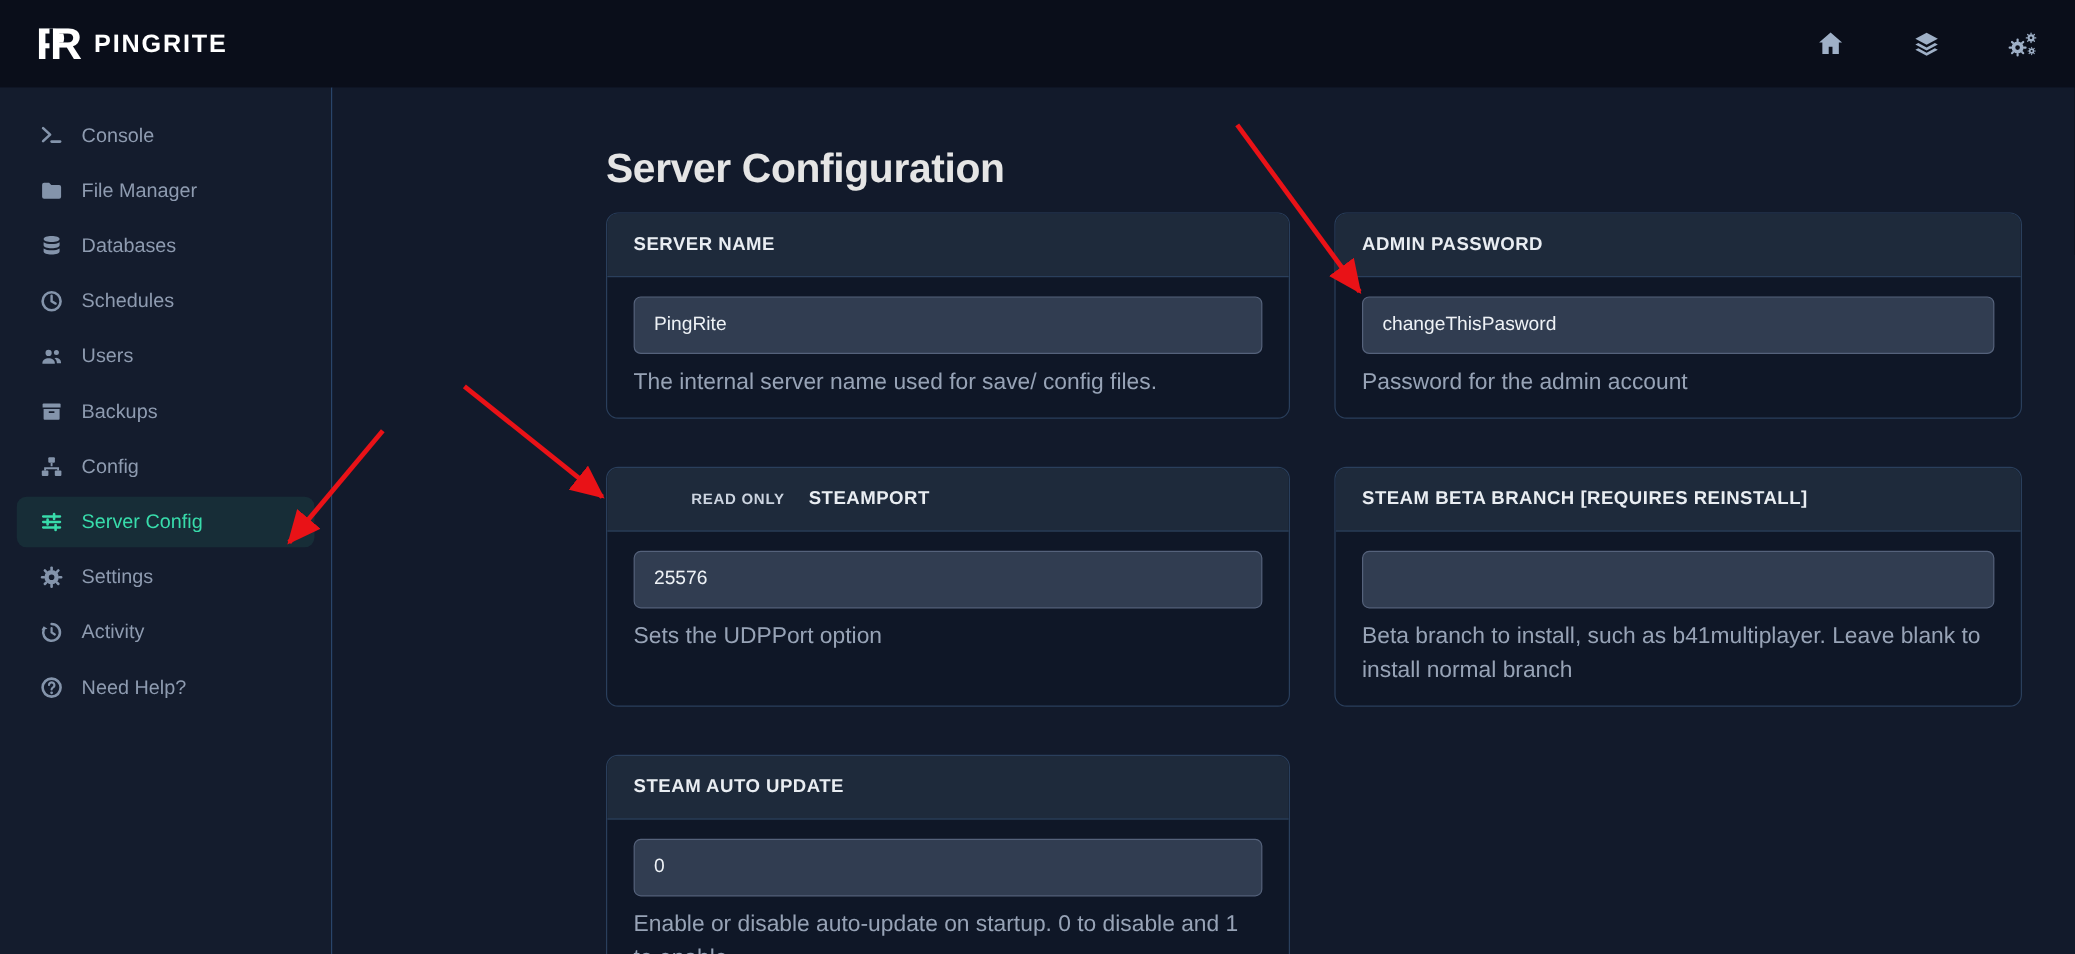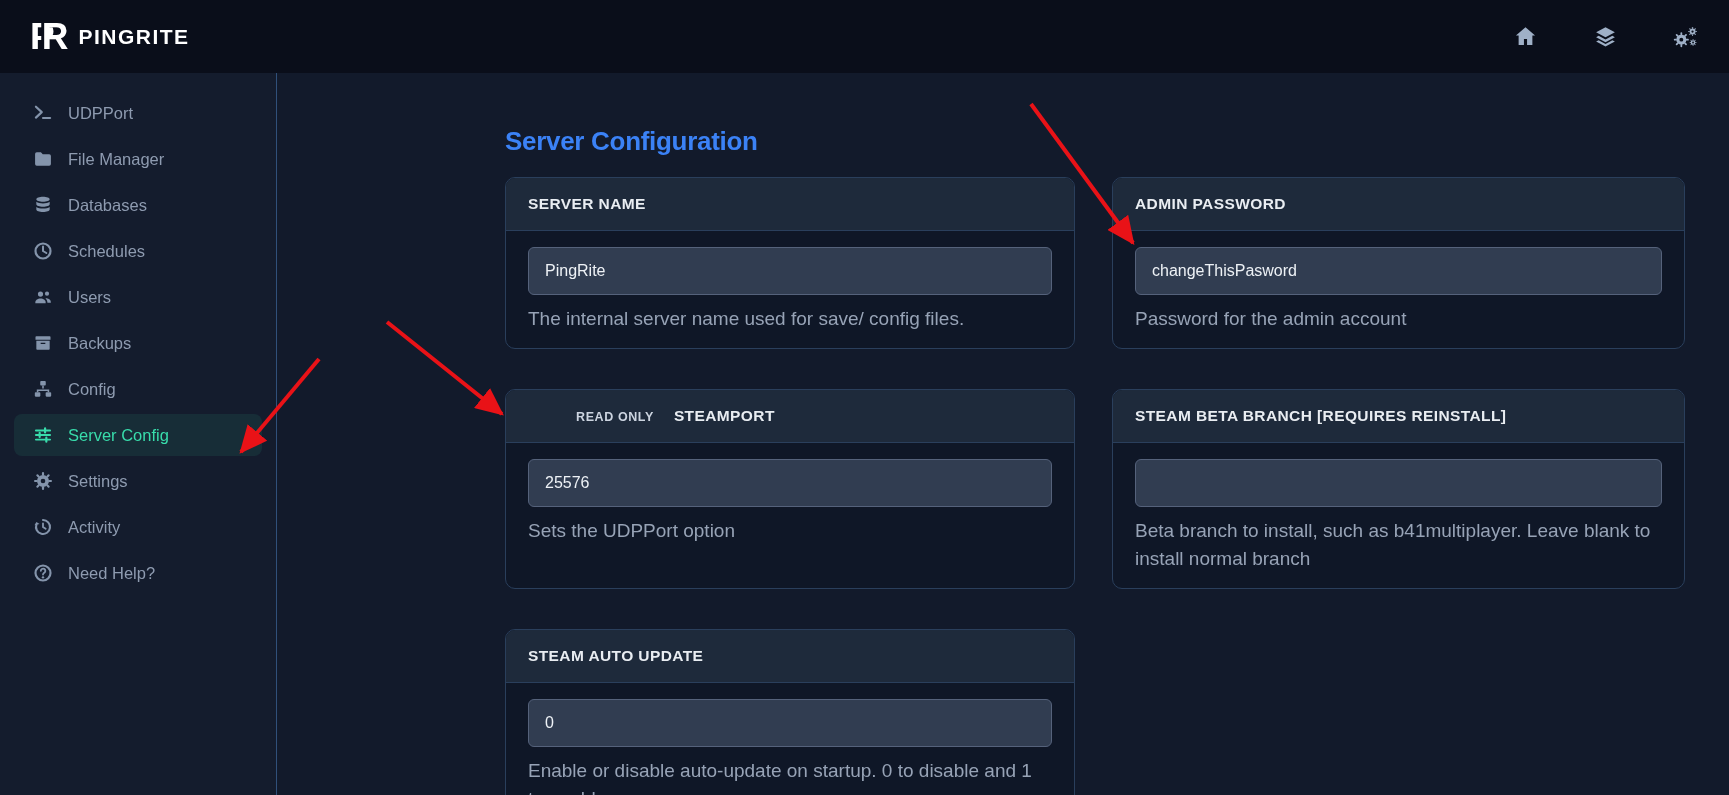--- a/index.html
+++ b/index.html
@@ -40,21 +40,21 @@
   .sidebar{width:277px;min-width:277px;background:var(--bg-sidebar);border-right:1px solid var(--divider);padding-top:15px;}
   .side-item{display:flex;align-items:center;height:42px;margin:4px 14px;padding:0 0 0 18px;border-radius:8px;color:var(--side-text);text-decoration:none;cursor:pointer;}
   .side-item .side-icon{width:22px;height:22px;margin-right:14px;color:var(--side-icon);display:flex;align-items:center;justify-content:center;}
   .side-item .side-label{font-size:16.5px;}
   .side-item.active{background:var(--accent-bg);color:var(--accent);}
   .side-item.active .side-icon{color:var(--accent);}
   .ic{width:20px;height:20px;fill:currentColor;display:block;}
 
   
   .content{flex:1;background:var(--bg-page);padding:50px 44px 0 228px;overflow:hidden;}
-  .page-title{color:#3b82f6;font-size:26px;font-weight:600;letter-spacing:-0.3px;line-height:36px;}
+  .page-title{color:#e5e5e5;font-size:34px;font-weight:600;letter-spacing:-0.3px;line-height:36px;}
   .grid{margin-top:18px;display:grid;grid-template-columns:570px 573px;column-gap:37px;row-gap:40px;}
   .card{border:1px solid var(--card-border);border-radius:10px;background:var(--card-body);overflow:hidden;}
   .card-head{background:var(--card-head);border-bottom:1px solid var(--card-border);padding:17px 22px;display:flex;align-items:baseline;gap:20px;}
   .card-title{color:#e9edf2;font-size:15.5px;font-weight:700;letter-spacing:0.4px;}
   .badge{color:#ccd4e0;font-size:12.5px;font-weight:700;letter-spacing:0.6px;padding-left:48px;}
   .card-body{padding:16px 22px 14px 22px;}
   .field{width:100%;height:48px;background:var(--input-bg);border:1px solid var(--input-border);border-radius:6px;color:var(--text-main);font-size:16px;font-family:"Liberation Sans",sans-serif;padding:0 16px;outline:none;}
   .helper{margin-top:10px;color:var(--text-helper);font-size:19px;line-height:1.5;}
 
   
@@ -182,21 +182,21 @@
   <div class="shell">
     <aside class="sidebar">
       <nav>
 
           <a class="side-item">
             <span class="side-icon">
               <svg class="ic">
                 <use href="#terminal-icon"></use>
               </svg>
             </span>
-            <span class="side-label">UDPPort</span>
+            <span class="side-label">Console</span>
           </a>
 
           <a class="side-item">
             <span class="side-icon">
               <svg class="ic">
                 <use href="#folder-icon"></use>
               </svg>
             </span>
             <span class="side-label">File Manager</span>
           </a>

